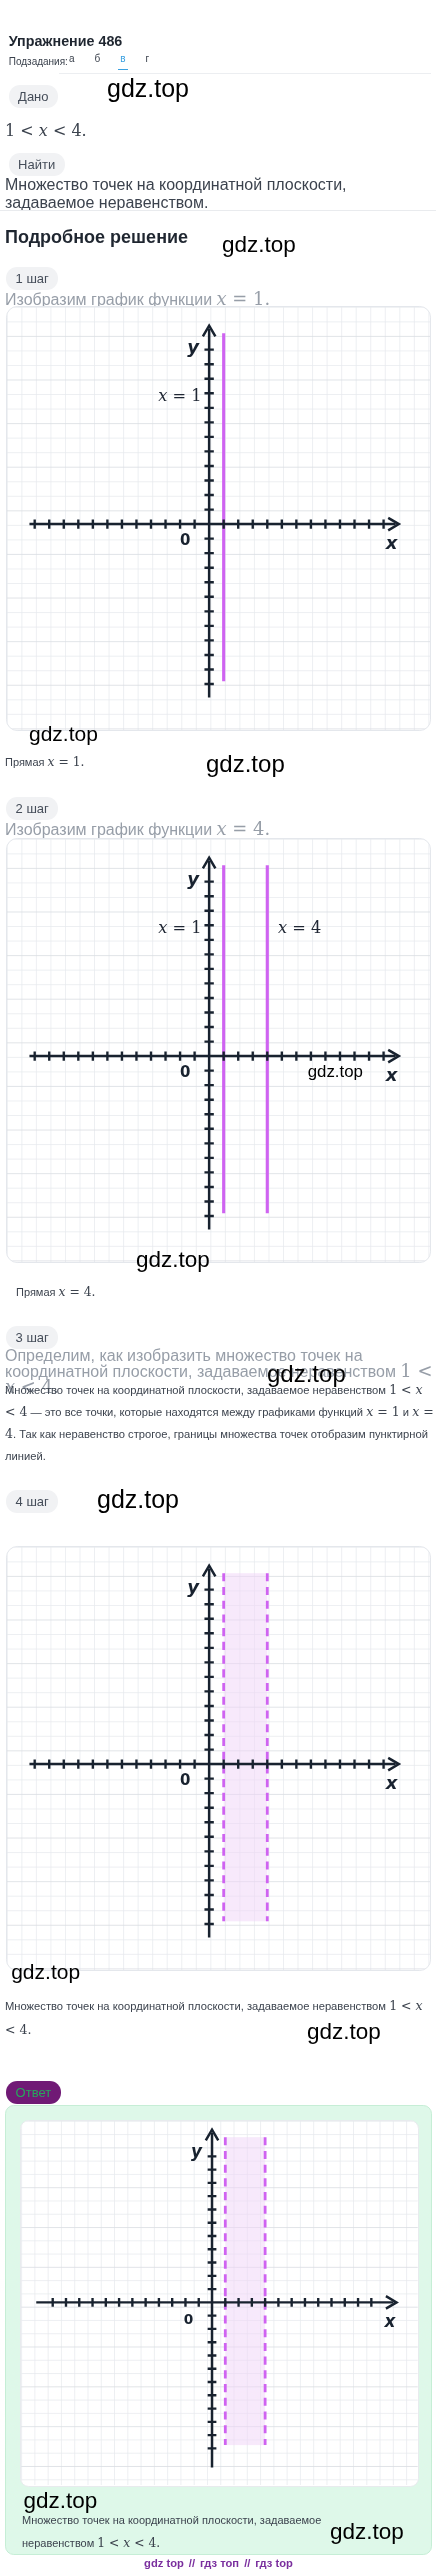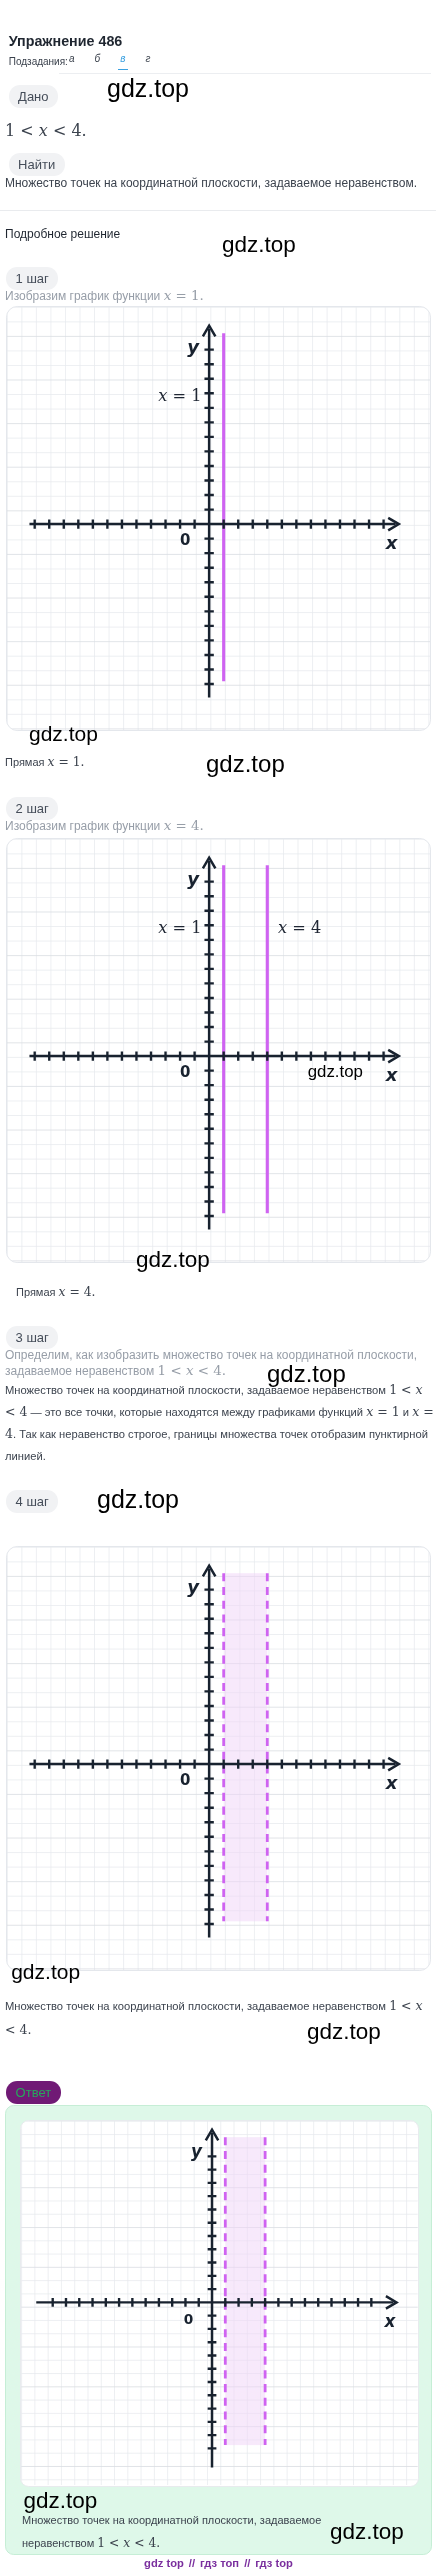--- a/index.html
+++ b/index.html
@@ -3,32 +3,32 @@
 <meta charset="utf-8">
 <style>
   html,body{margin:0;padding:0;background:#fff;}
   #page{position:relative;width:437px;height:2576px;background:#fff;overflow:hidden;
         font-family:"Liberation Sans",sans-serif;color:#3c434e;}
   .abs{position:absolute;}
   .promo{top:3.1px;left:0;width:100%;text-align:center;font-size:10px;}
   .promo a{color:#2ecc40;text-decoration:none;}
   .title{top:17px;left:8.7px;font-size:14.3px;font-weight:bold;color:#1f2630;margin-top:16px;}
   .subtasks-label{top:56px;left:8.7px;font-size:10px;color:#3a414c;}
-  .tabs{top:49px;left:59px;width:372px;height:24px;border-bottom:1.2px solid #eceef1;font-style:italic;}
+  .tabs{top:49px;left:59px;width:372px;height:24px;border-bottom:1.2px solid #eceef1;}
   .tab{display:inline-block;margin:0 7.5px;padding:3.7px 2.5px 5.6px;font-size:10px;color:#3a414c;cursor:pointer;border-bottom:1.9px solid transparent;}
   .tab.active{color:#3aa0e0;border-bottom-color:#3aa0e0;}
   .pill{background:#f1f2f4;border-radius:11.2px;color:#454d59;font-size:13px;padding:5px 9.4px;display:inline-block;line-height:1;}
   .pill.green{background:#701a75;color:#27a75c;}
   .math{font-family:"DejaVu Serif","Liberation Serif",serif;font-size:1.12em;}
   .mi{font-style:italic;}
-  .text{font-size:12px;color:#3c434e;}
+  .text{font-size:16px;color:#3c434e;}
   .gray{color:#979ea8;}
   .wm{color:#000;white-space:nowrap;z-index:5;}
   .divider{height:0.6px;background:#e9ebee;}
-  .heading{font-size:12px;font-weight:normal;color:#1f2630;}
+  .heading{font-size:18px;font-weight:bold;color:#1f2630;}
   .graph-card{background:#fff;border:1.2px solid #e4e7ec;border-radius:11.2px;box-sizing:border-box;overflow:hidden;z-index:1;}
   .green-box{background:#def8e9;border:1.2px solid #c6eed6;border-radius:8.7px;box-sizing:border-box;}
   .answer-card{background:#fff;border:1.2px solid #e8ebee;border-radius:8.7px;box-sizing:border-box;overflow:hidden;}
   .footer{width:100%;text-align:center;font-size:11.2px;font-weight:bold;color:#7a2f9e;}
   .footer a{color:#7a2f9e;text-decoration:none;}
   .footer .sep{margin:0 5px;}
   
   .axis-label{font-family:"DejaVu Sans",sans-serif;font-style:italic;font-weight:bold;fill:#18222f;}
   .origin-label{font-family:"DejaVu Sans",sans-serif;font-weight:600;fill:#18222f;}
   .graph-math{font-family:"DejaVu Serif","Liberation Serif",serif;fill:#202734;}

